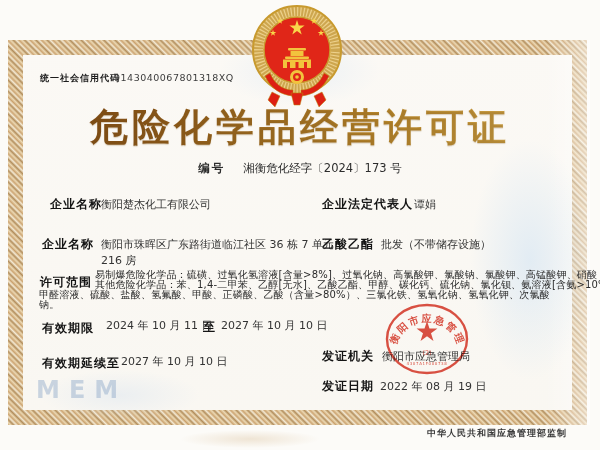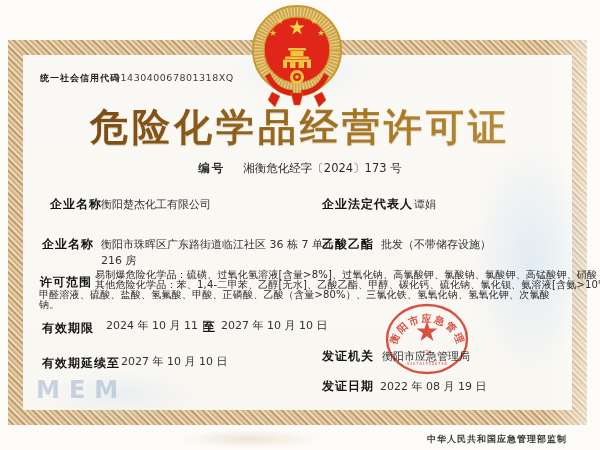--- a/index.html
+++ b/index.html
@@ -49,21 +49,21 @@
   .serial b{margin-right:18px;letter-spacing:2px;}
 
   .lbl{font-size:12px;font-weight:bold;color:#141414;letter-spacing:1px;}
   .val{font-size:11px;color:#333;}
   .scope-line{font-size:10px;color:#2a2a2a;letter-spacing:.2px;}
 
   .watermark{
     left:36px;top:376px;font-size:24px;font-weight:bold;letter-spacing:9px;
     color:rgba(128,158,194,.40);
   }
-  .footer{left:427px;top:427px;font-size:9px;font-weight:600;color:#3a3a3a;letter-spacing:1px;margin-top:6px;}
+  .footer{left:427px;top:427px;font-size:9px;font-weight:600;color:#3a3a3a;letter-spacing:1px;}
 
   .emblem{position:absolute;left:247px;top:4px;width:100px;height:104px;}
   .seal{position:absolute;left:383px;top:301px;width:90px;height:80px;opacity:.88;mix-blend-mode:multiply;}
 </style>
 </head>
 <body>
 
 <div class="frame"></div>
 <div class="frame-fade"></div>
 <div class="tint tint1"></div>

